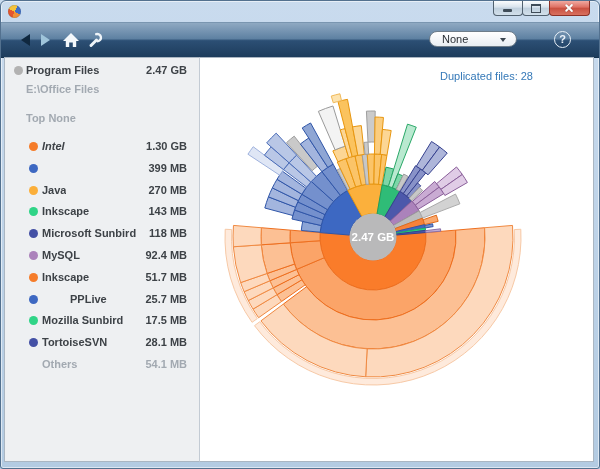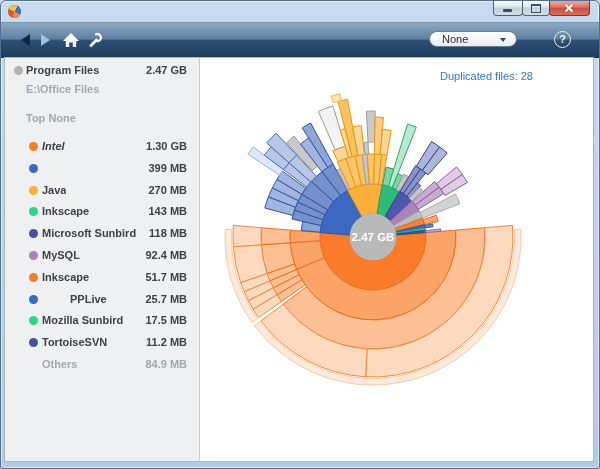--- a/index.html
+++ b/index.html
@@ -142,25 +142,25 @@
         <span class="val">25.7 MB</span>
       </div>
       <div class="srow" style="top: 256.4px;">
         <span class="dot" style="left: 24px; background: rgb(47, 212, 135);"></span>
         <span class="lbl" style="left: 37px; max-width: 118px;">Mozilla Sunbird</span>
         <span class="val">17.5 MB</span>
       </div>
       <div class="srow" style="top: 278.2px;">
         <span class="dot" style="left: 24px; background: rgb(67, 80, 165);"></span>
         <span class="lbl" style="left: 37px; max-width: 118px;">TortoiseSVN</span>
-        <span class="val">11.2 MB</span>
+        <span class="val">28.1 MB</span>
       </div>
       <div class="srow muted" style="top: 300px;">
         <span class="lbl" style="left: 37px; max-width: 118px;">Others</span>
-        <span class="val">84.9 MB</span>
+        <span class="val">54.1 MB</span>
       </div>
     </div>
 </div>
 
 <div class="panel">
   <span class="dup">Duplicated files: 28</span>
   <svg id="fan" width="394" height="405" viewBox="0 0 394 405">
       <path d="M225.82 174.61 A53 53 0 1 1 120.18 174.61 L149.58 177.05 A23.5 23.5 0 1 0 196.42 177.05 Z" fill="#fa7c2a" stroke="#ee6f1f" stroke-width="1"></path>
       <path d="M255.71 172.13 A83 83 0 0 1 96.60 211.43 L124.21 199.71 A53 53 0 0 0 225.82 174.61 Z" fill="#fba468" stroke="#ee6f1f" stroke-width="1"></path>
       <path d="M96.60 211.43 A83 83 0 0 1 90.20 184.79 L120.13 182.70 A53 53 0 0 0 124.21 199.71 Z" fill="#fba468" stroke="#ee6f1f" stroke-width="1"></path>

